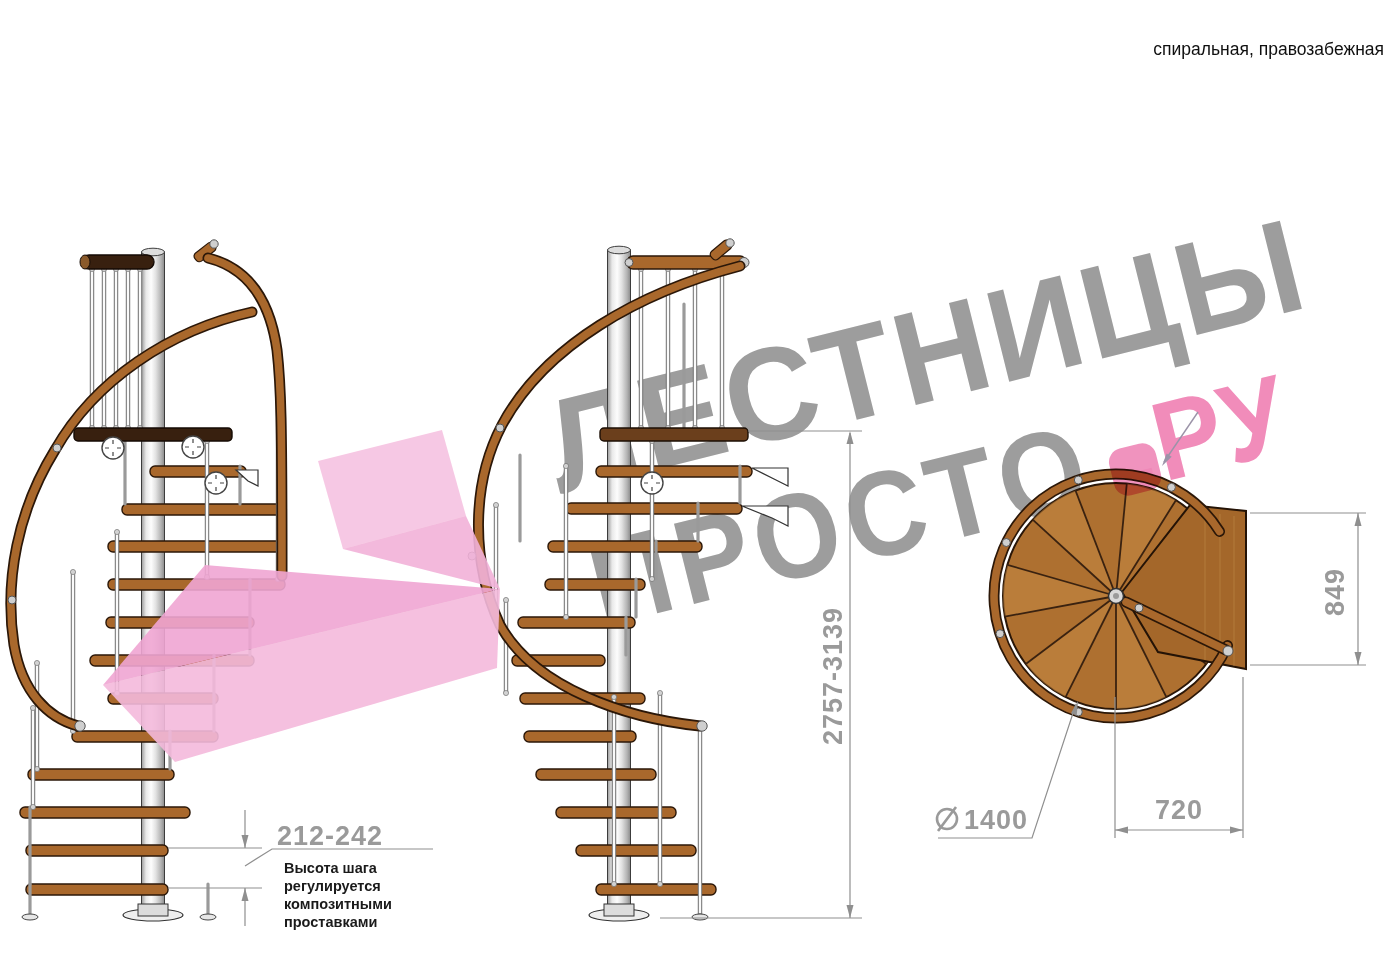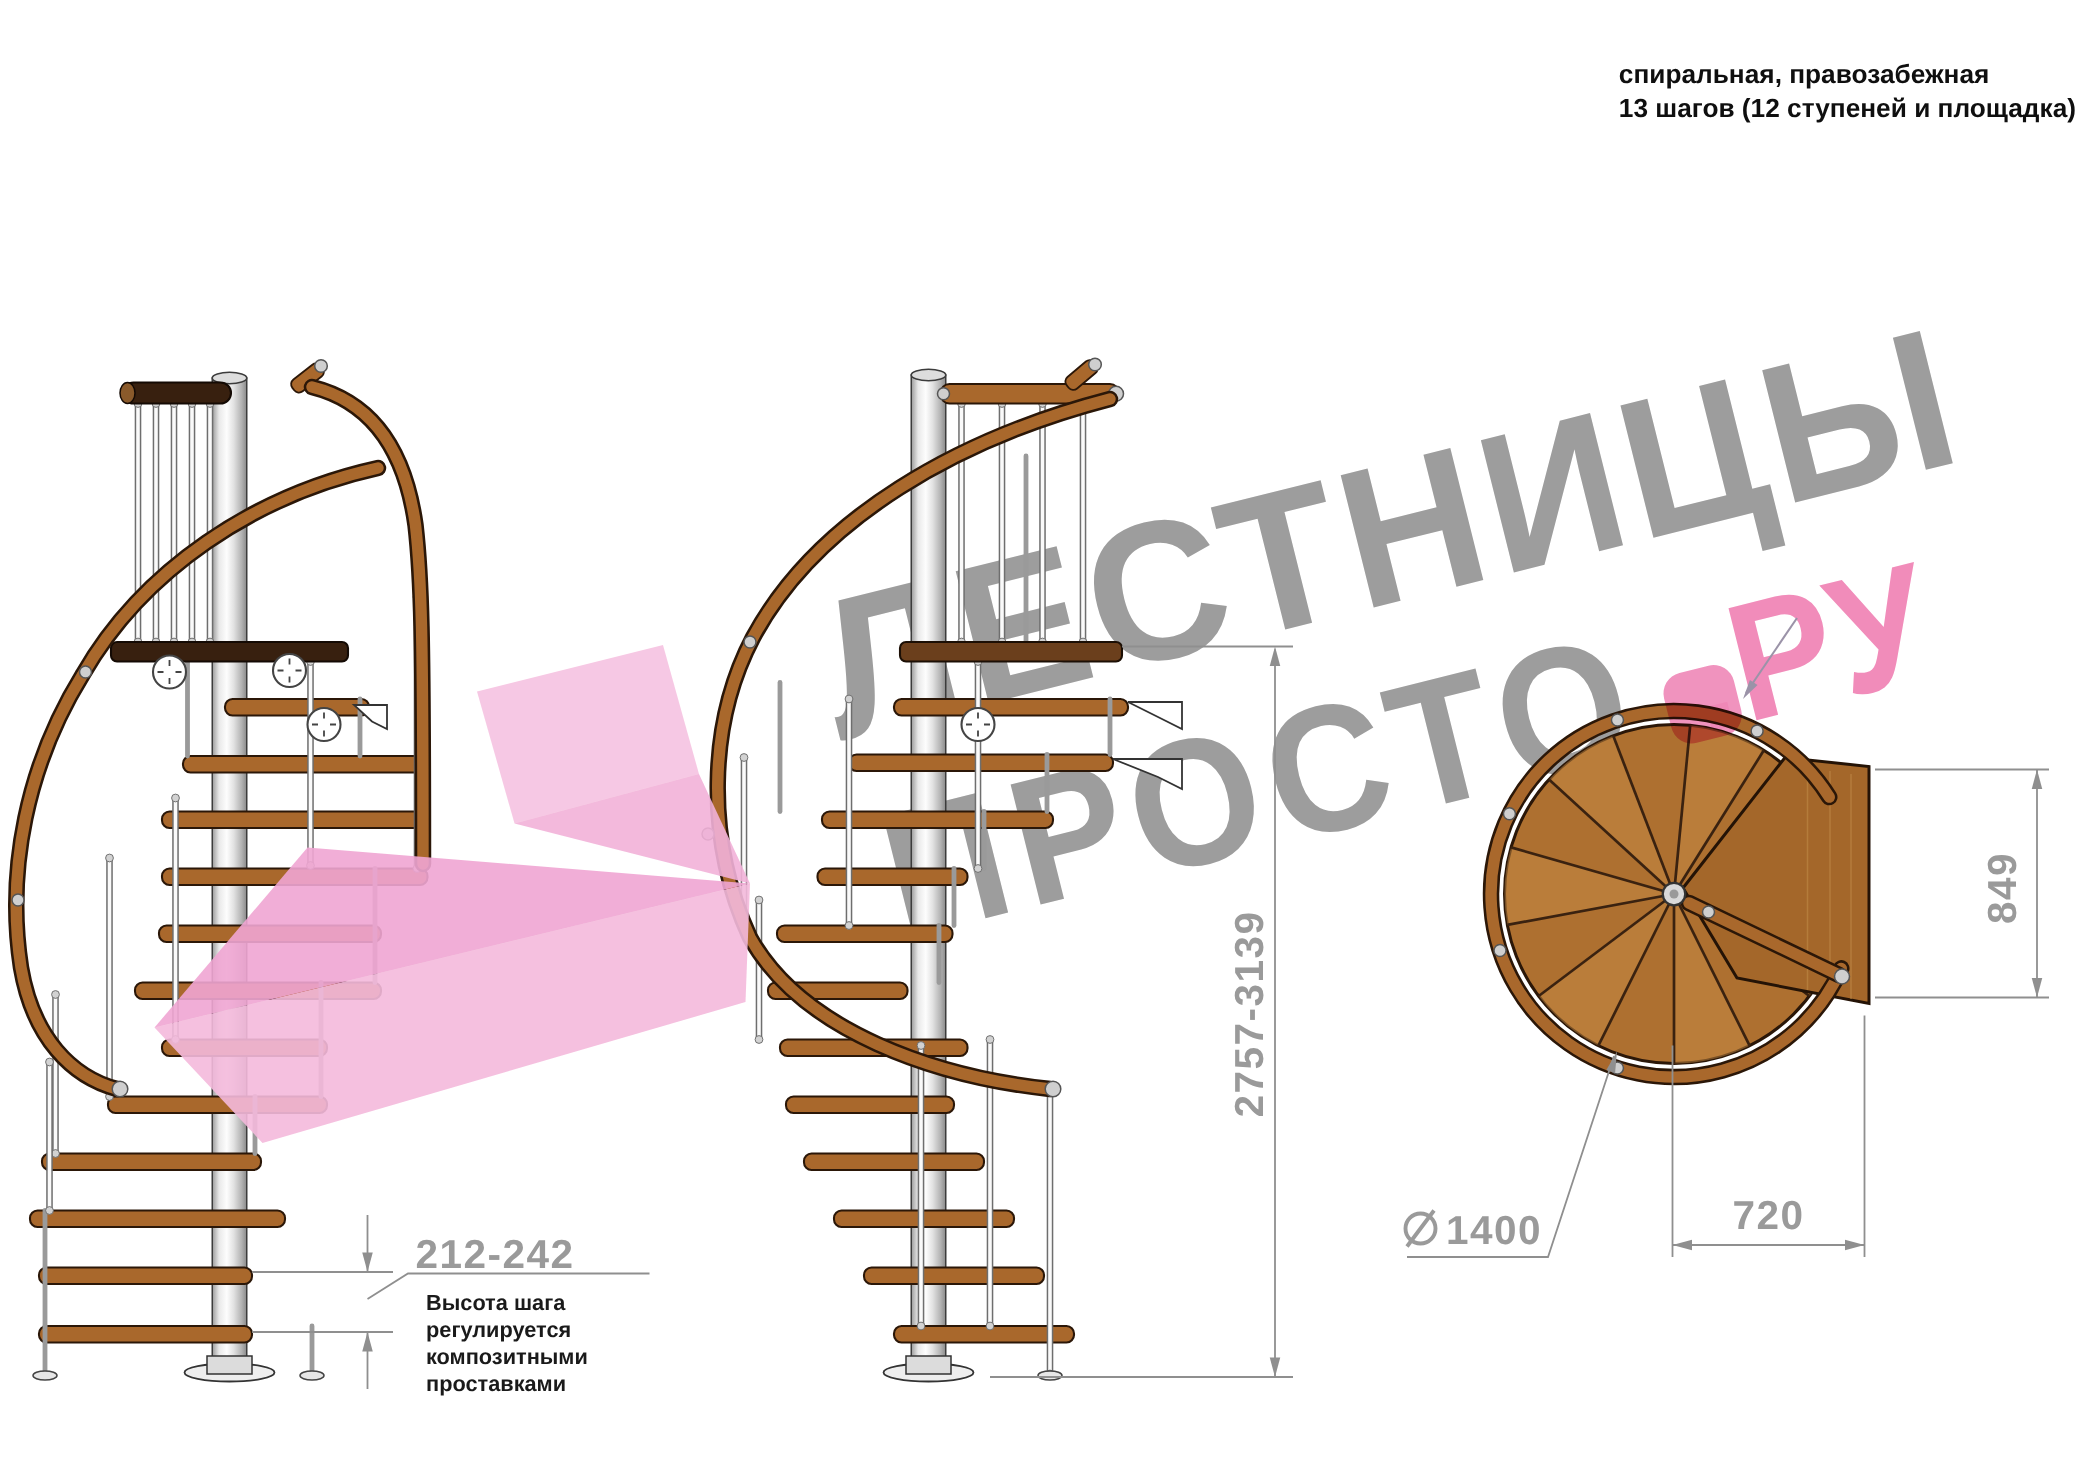--- a/index.html
+++ b/index.html
@@ -7,22 +7,22 @@
           font-family:"Liberation Sans","DejaVu Sans",sans-serif;}
   
   .wm{position:absolute;font-weight:bold;line-height:1;white-space:nowrap;
       transform-origin:left top;z-index:1;user-select:none;}
   #wm1{left:533px;top:386px;font-size:132px;letter-spacing:4px;transform:rotate(-14deg) scaleX(0.97);}
   #wm2{left:577px;top:528px;font-size:120px;letter-spacing:8px;transform:rotate(-14deg) scaleX(0.93);}
   #wm3{left:1112px;top:398px;font-size:112px;letter-spacing:2px;transform:rotate(-14deg) scaleX(0.92);}
   
   #drawing{position:absolute;left:0;top:0;z-index:2;}
   
-  #title-block{position:absolute;right:16px;top:38px;z-index:3;
-               font-size:17.5px;line-height:22.5px;color:#0f0f0f;font-weight:700;}
+  #title-block{position:absolute;right:16px;top:38px;z-index:3;text-align:right;
+               font-size:17.5px;line-height:22.5px;color:#0f0f0f;font-weight:400;}
   
   .step{stroke:#2b1708;stroke-width:1.4;}
   .rodD{stroke:#6e6e6e;stroke-width:4.4;stroke-linecap:round;}
   .rodL{stroke:#fafafa;stroke-width:2.4;stroke-linecap:round;}
   .rod{stroke:#9a9a9a;stroke-width:3.2;stroke-linecap:round;}
   .railO{fill:none;stroke:#2b1708;stroke-width:11;stroke-linecap:round;}
   .railI{fill:none;stroke:#a9682c;stroke-width:7.6;stroke-linecap:round;}
   .ball{fill:#cfcfcf;stroke:#555;stroke-width:1;}
   .plate{fill:#ffffff;stroke:#444;stroke-width:1.4;}
   .ptick{stroke:#444;stroke-width:1.2;}
@@ -340,15 +340,14 @@
       <polygon points="318,461 442,430 466,516 343,549" fill="#f6c3e1" style="mix-blend-mode:multiply"></polygon>
       <polygon points="343,549 466,516 500,589" fill="#f2b2d9" style="mix-blend-mode:multiply"></polygon>
       <polygon points="205,565 500,589 103,685" fill="#f0a6d3" style="mix-blend-mode:multiply"></polygon>
       <polygon points="103,685 500,589 497,668 175,762" fill="#f4badc" style="mix-blend-mode:multiply"></polygon>
     </g>
     <rect x="1106" y="452" width="48" height="48" rx="14" transform="rotate(-14 1106 452)" fill="#ef87b7" style="mix-blend-mode:multiply" opacity="0.9"></rect>
   </svg>
 
   <div id="title-block">
     <div>спиральная, правозабежная</div>
-    <div>13 шагов (12 ступеней и площадка)</div>
   </div>
 </div>
 
 </body></html>

